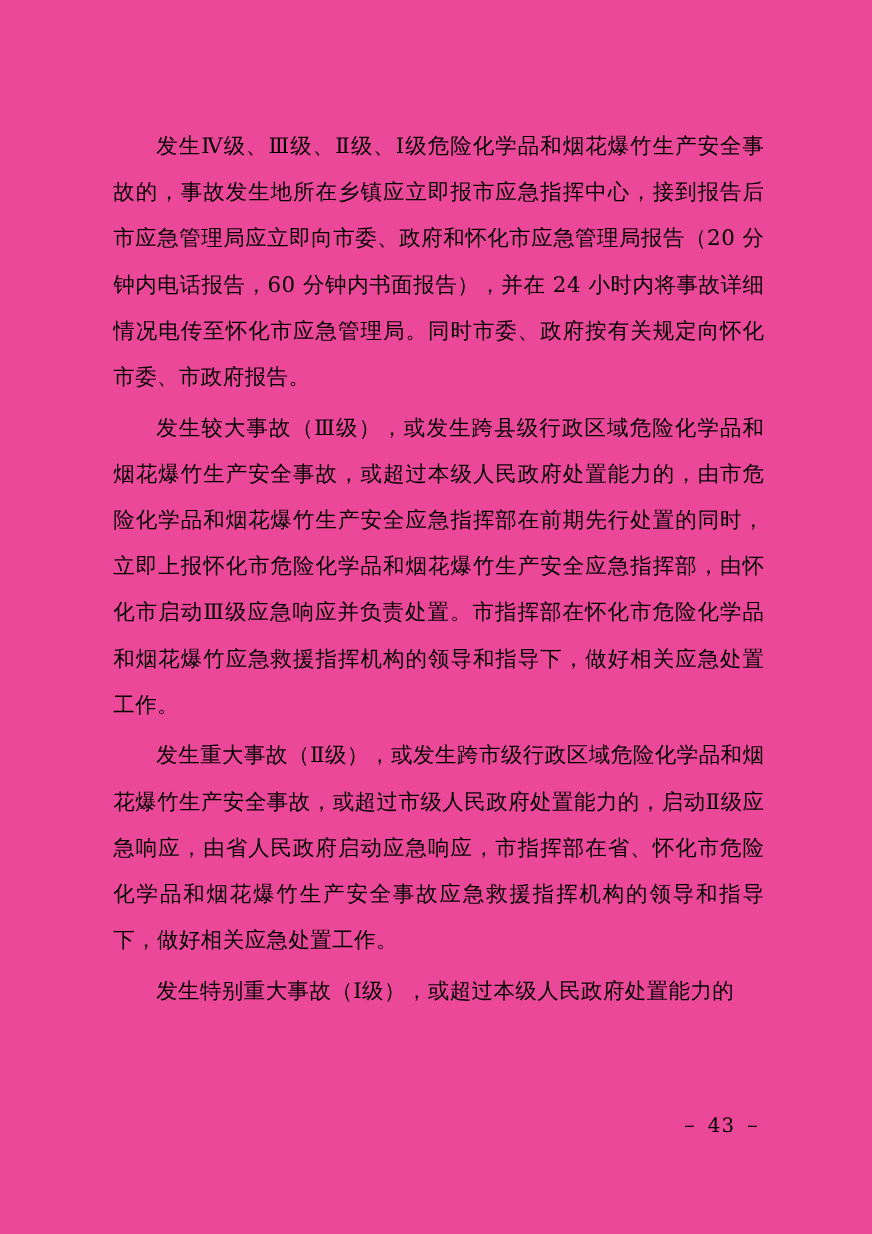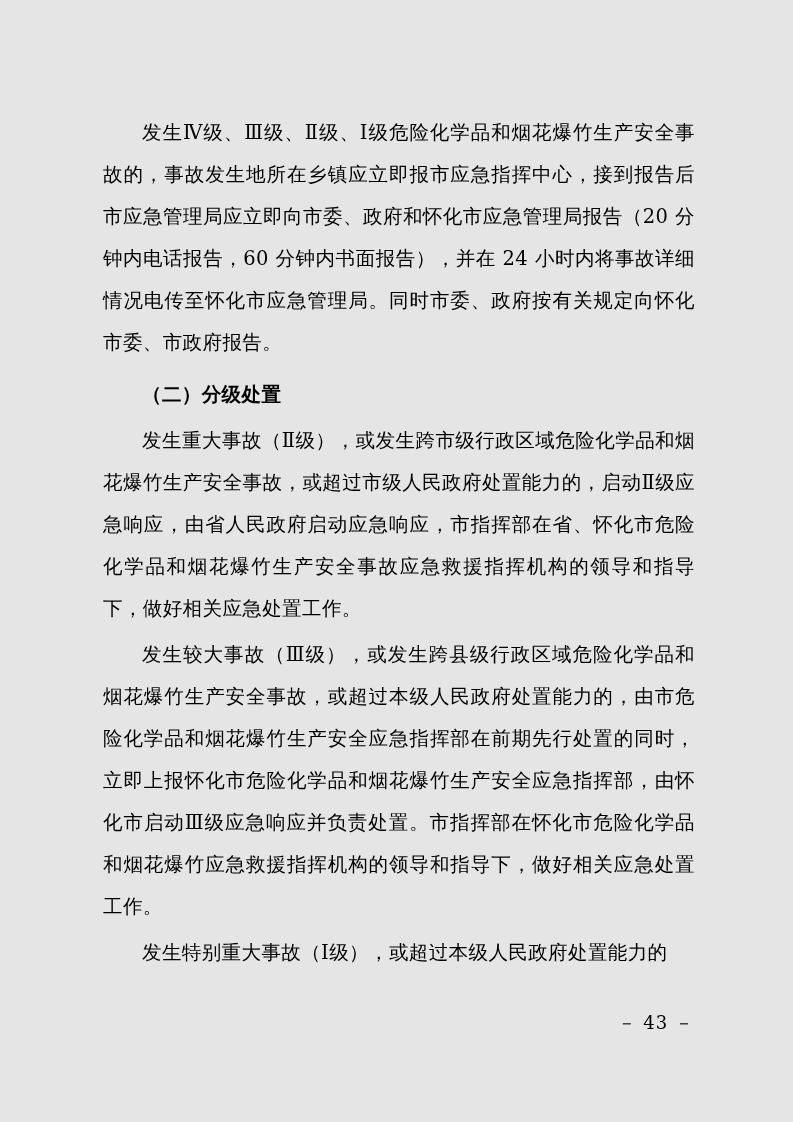--- a/index.html
+++ b/index.html
@@ -14,21 +14,21 @@
     color: #000000;
     position: relative;
     overflow: hidden;
   }
   .page {
     position: absolute;
     left: 0;
     top: 0;
     width: 793px;
     height: 1122px;
-    background: #e5e5e5;
+    background: #ec4899;
   }
   .content {
     position: absolute;
     left: 103px;
     top: 112px;
     width: 592px;
   }
   p.para {
     margin: 0 0 0 0;
     font-size: 19.5px;
@@ -61,19 +61,18 @@
     color: #000;
     margin-left: 35px;
   }
 </style>
 </head>
 <body>
 
 <div class="page">
   <div class="content">
     <p class="para">发生Ⅳ级、Ⅲ级、Ⅱ级、Ⅰ级危险化学品和烟花爆竹生产安全事故的，事故发生地所在乡镇应立即报市应急指挥中心，接到报告后市应急管理局应立即向市委、政府和怀化市应急管理局报告（20 分钟内电话报告，60 分钟内书面报告），并在 24 小时内将事故详细情况电传至怀化市应急管理局。同时市委、政府按有关规定向怀化市委、市政府报告。</p>
-    <p class="heading">（二）分级处置</p>
+    <p class="para gap">发生较大事故（Ⅲ级），或发生跨县级行政区域危险化学品和烟花爆竹生产安全事故，或超过本级人民政府处置能力的，由市危险化学品和烟花爆竹生产安全应急指挥部在前期先行处置的同时，立即上报怀化市危险化学品和烟花爆竹生产安全应急指挥部，由怀化市启动Ⅲ级应急响应并负责处置。市指挥部在怀化市危险化学品和烟花爆竹应急救援指挥机构的领导和指导下，做好相关应急处置工作。</p>
     <p class="para gap">发生重大事故（Ⅱ级），或发生跨市级行政区域危险化学品和烟花爆竹生产安全事故，或超过市级人民政府处置能力的，启动Ⅱ级应急响应，由省人民政府启动应急响应，市指挥部在省、怀化市危险化学品和烟花爆竹生产安全事故应急救援指挥机构的领导和指导下，做好相关应急处置工作。</p>
-    <p class="para gap">发生较大事故（Ⅲ级），或发生跨县级行政区域危险化学品和烟花爆竹生产安全事故，或超过本级人民政府处置能力的，由市危险化学品和烟花爆竹生产安全应急指挥部在前期先行处置的同时，立即上报怀化市危险化学品和烟花爆竹生产安全应急指挥部，由怀化市启动Ⅲ级应急响应并负责处置。市指挥部在怀化市危险化学品和烟花爆竹应急救援指挥机构的领导和指导下，做好相关应急处置工作。</p>
     <p class="para gap">发生特别重大事故（Ⅰ级），或超过本级人民政府处置能力的</p>
   </div>
   <div class="page-number">－ 43 －</div>
 </div>
 
 </body></html>

